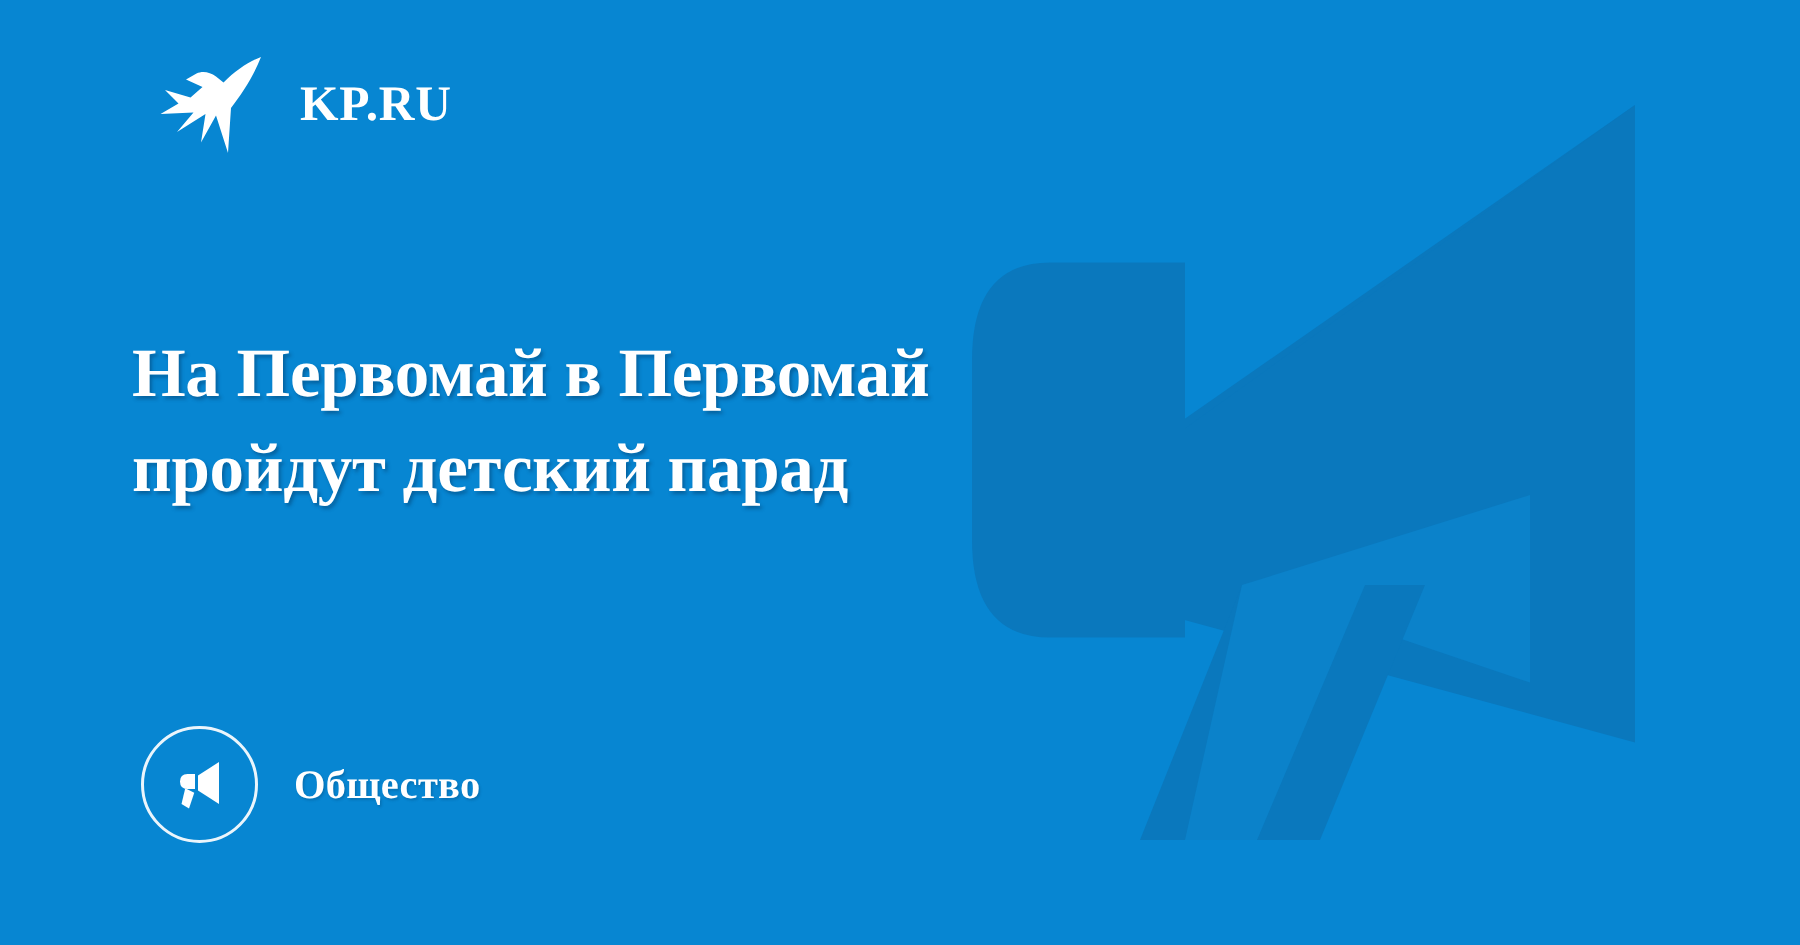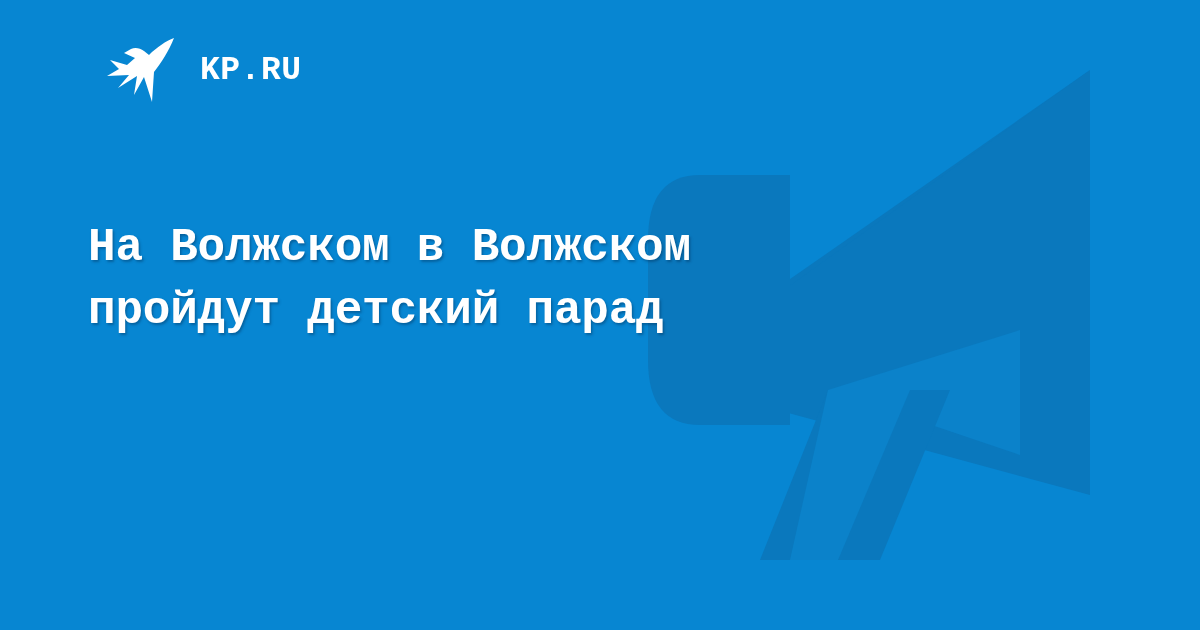--- a/index.html
+++ b/index.html
@@ -7,21 +7,21 @@
     margin: 0;
     padding: 0;
     background: #ffffff;
   }
   .card {
     position: relative;
     width: 1200px;
     height: 630px;
     overflow: hidden;
     background: #0786d2;
-    font-family: Liberation Mono, monospace;
+    font-family: Liberation Serif, serif;
     -webkit-font-smoothing: antialiased;
   }
 
   
   .watermark {
     position: absolute;
     inset: 0;
     pointer-events: none;
   }
   .watermark svg {
@@ -130,18 +130,28 @@
   <div class="brand">
     <span>
       <svg class="brand-logo" viewBox="0 0 74 70" xmlns="http://www.w3.org/2000/svg" aria-hidden="true">
         <path d="M70 3 C62 6 53 12 45 20 L40 16 C36 13 31 12 27 14 L20 18 L31 23 L23 30 L6 25 L15 34 L3 41 L25 40 L14 53 L33 41 L30 60 L40 42 L48 67 L50 37 C57 28 65 16 70 3 Z" fill="#ffffff"></path>
       </svg>
     </span>
     <span class="brand-name">KP.RU</span>
   </div>
 
   <h1 class="headline">
-    <span class="headline-line">На Волжском в Волжском</span>
+    <span class="headline-line">На Первомай в Первомай</span>
     <span class="headline-line">пройдут детский парад</span>
   </h1>
 
+  <div class="category">
+    <span class="category-icon-wrap">
+      <svg viewBox="0 0 40 40" xmlns="http://www.w3.org/2000/svg" aria-hidden="true">
+        <path d="M33 5 L33 33 L19 24 L19 14 Z" fill="#ffffff"></path>
+        <path d="M17 13 L12 13 Q7 13 7 18 Q7 23 12 23 L17 23 Z" fill="#ffffff"></path>
+        <path d="M10.5 22.5 L16.5 25.5 L13 36 L8 33 Z" fill="#ffffff"></path>
+      </svg>
+    </span>
+    <span class="category-label">Общество</span>
+  </div>
 
 </div>
 
 </body></html>

